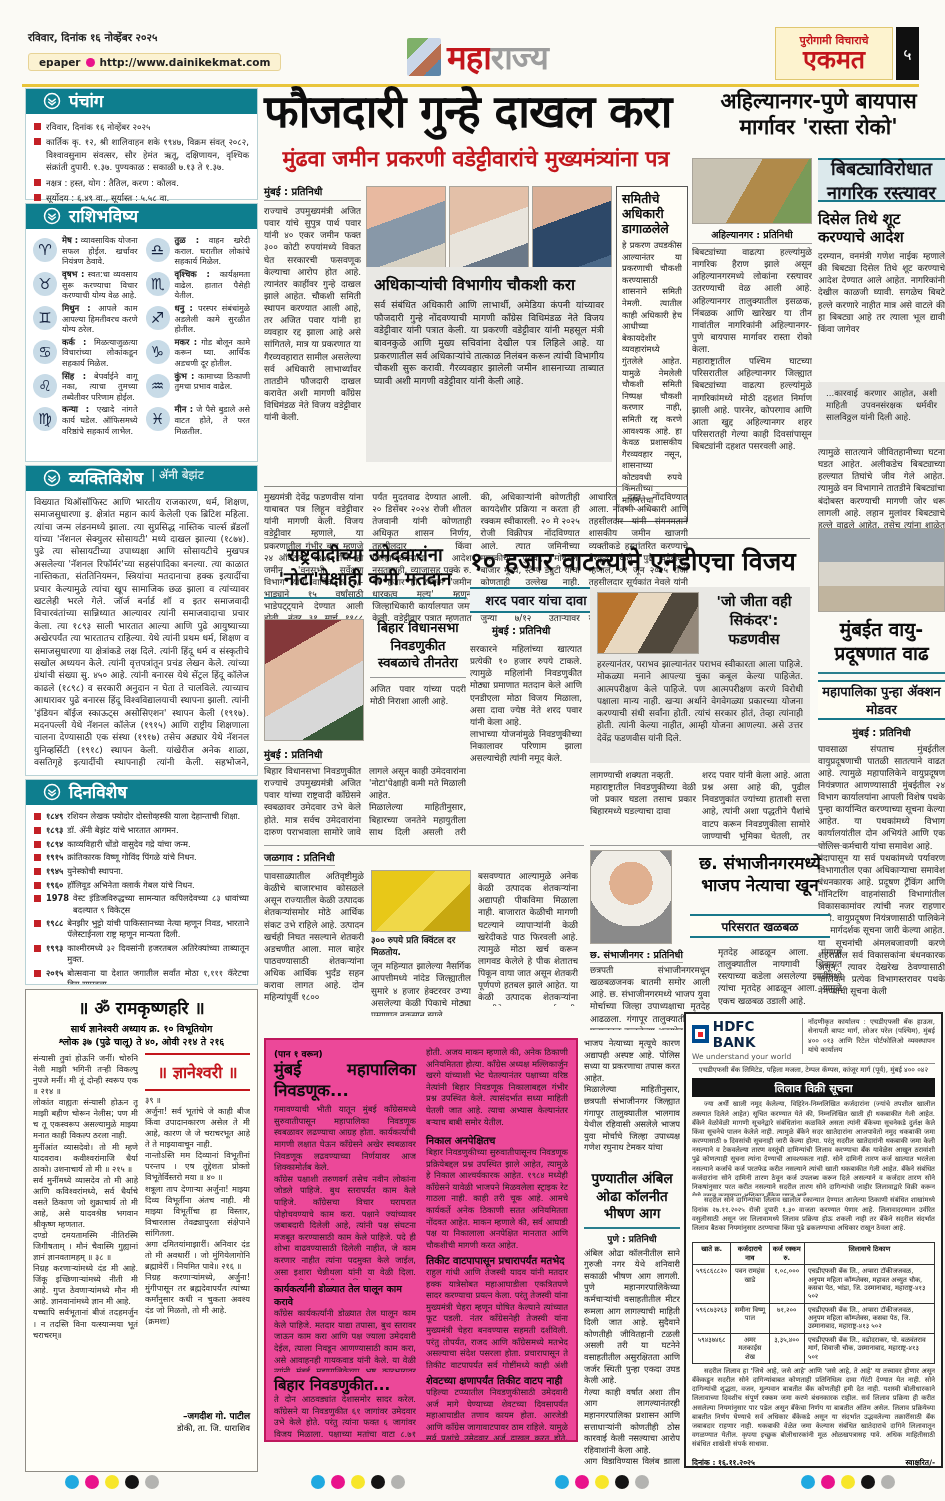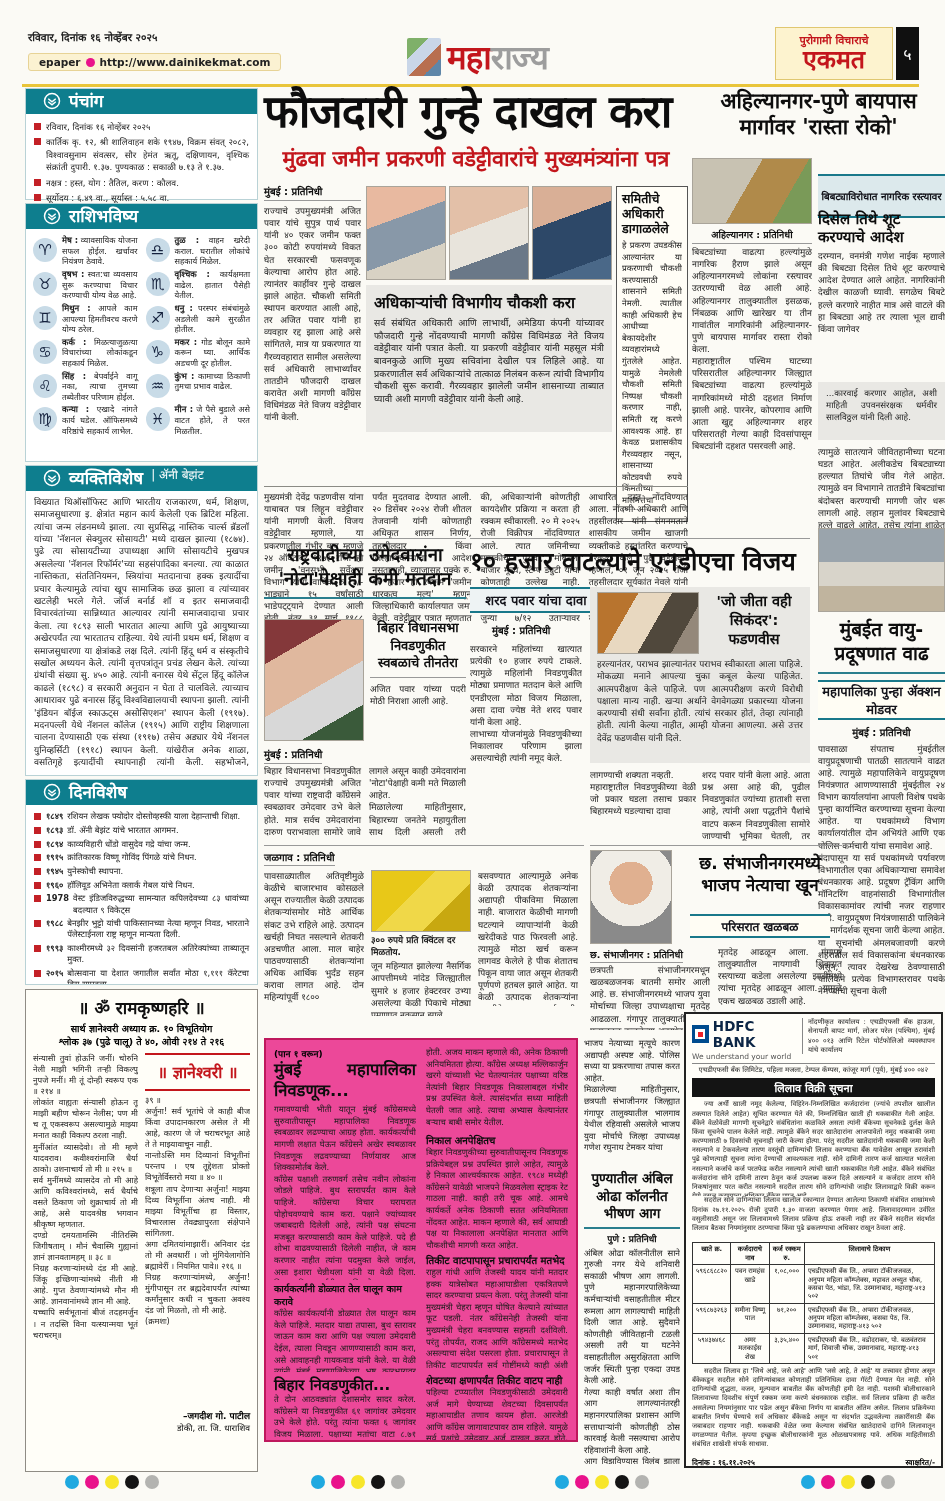--- a/index.html
+++ b/index.html
@@ -277,38 +277,38 @@
       <div class="byline" style="border-bottom:1px solid #999;padding-bottom:2px;margin-bottom:4px;">मुंबई : प्रतिनिधी</div>
       <div class="bd jt" style="height:270px;">राज्याचे उपमुख्यमंत्री अजित पवार यांचे सुपुत्र पार्थ पवार यांनी ४० एकर जमीन फक्त ३०० कोटी रुपयांमध्ये विकत घेत सरकारची फसवणूक केल्याचा आरोप होत आहे. त्यानंतर काहींवर गुन्हे दाखल झाले आहेत. चौकशी समिती स्थापन करण्यात आली आहे, तर अजित पवार यांनी हा व्यवहार रद्द झाला आहे असे सांगितले, मात्र या प्रकरणात या गैरव्यवहारात सामील असलेल्या सर्व अधिकारी लाभार्थ्यांवर तातडीने फौजदारी दाखल करावेत अशी मागणी काँग्रेस विधिमंडळ नेते विजय वडेट्टीवार यांनी केली.</div>
     </div>
 
     <div class="abs" style="left:102px;top:98px;width:246px;height:94px;display:flex;gap:3px;">
       <div class="photo" style="flex:1;background:linear-gradient(160deg,#e8b9a0 0 35%,#8898a8 35% 70%,#d8d2c4 70%);"></div>
       <div class="photo" style="flex:1;background:linear-gradient(160deg,#e3c0a8 0 40%,#e8e4dc 40% 70%,#6a7888 70%);"></div>
       <div class="photo" style="flex:1;background:linear-gradient(160deg,#d9af96 0 35%,#2d4868 35% 80%,#4a6888 80%);"></div>
     </div>
 
-    <div class="abs graybox" style="left:102px;top:197px;width:246px;height:147px;">
+    <div class="abs graybox" style="left:102px;top:179px;width:246px;height:195px;">
       <div class="hl" style="font-size:15.5px;margin-bottom:4px;">अधिकाऱ्यांची विभागीय चौकशी करा</div>
       <div class="bd jt" style="font-size:9.2px;height:160px;">सर्व संबंधित अधिकारी आणि लाभार्थी, अमेडिया कंपनी यांच्यावर फौजदारी गुन्हे नोंदवण्याची मागणी काँग्रेस विधिमंडळ नेते विजय वडेट्टीवार यांनी पत्रात केली. या प्रकरणी वडेट्टीवार यांनी महसूल मंत्री बावनकुळे आणि मुख्य सचिवांना देखील पत्र लिहिले आहे. या प्रकरणातील सर्व अधिकाऱ्यांचे तात्काळ निलंबन करून त्यांची विभागीय चौकशी सुरू करावी. गैरव्यवहार झालेली जमीन शासनाच्या ताब्यात घ्यावी अशी मागणी वडेट्टीवार यांनी केली आहे.</div>
     </div>
 
     <div class="abs" style="left:352px;top:98px;width:72px;height:336px;border:1px solid #555;box-sizing:border-box;padding:4px 5px;background:#fffdf6;">
       <div class="hl" style="font-size:12.5px;line-height:1.2;margin-bottom:4px;">समितीचे अधिकारी डागाळलेले</div>
       <div class="bd jt" style="font-size:8.4px;height:270px;">हे प्रकरण उघडकीस आल्यानंतर या प्रकरणाची चौकशी करण्यासाठी शासनाने समिती नेमली. त्यातील काही अधिकारी हेच आधीच्या बेकायदेशीर व्यवहारांमध्ये गुंतलेले आहेत. यामुळे नेमलेली चौकशी समिती निष्पक्ष चौकशी करणार नाही, समिती रद्द करणे आवश्यक आहे. हा केवळ प्रशासकीय गैरव्यवहार नसून, शासनाच्या कोट्यवधी रुपये किंमतीच्या मालमत्तेचा नियोजनबद्ध अपहार आहे.</div>
     </div>
 
     <div class="abs cols4 bd jt thinrule" style="left:0;top:398px;width:424px;height:134px;padding-top:4px;">मुख्यमंत्री देवेंद्र फडणवीस यांना याबाबत पत्र लिहून वडेट्टीवार यांनी मागणी केली. विजय वडेट्टीवार म्हणाले, या प्रकरणातील गंभीर बाब म्हणजे २४ ऑक्टोबर १९७३ रोजी ही जमीन 'वनसभी सर्वेक्षण विभाग' यांना वार्षिक रु. १/- भाड्याने १५ वर्षांसाठी भाडेपट्ट्याने देण्यात आली होती. नंतर ३१ मार्च १९८८ पर्यंत मुदतवाढ देण्यात आली. २० डिसेंबर २०२४ रोजी शीतल तेजवानी यांनी कोणताही अधिकृत शासन निर्णय, तहसीलदार किंवा जिल्हाधिकाऱ्यांचा आदेश नसतानाही, व्याजासह पक्के रु. ११ हजार ही रक्कम 'जमीन धारकत्व मूल्य' म्हणून जिल्हाधिकारी कार्यालयात जमा केली. वडेट्टीवार पत्रात म्हणतात की, अधिकाऱ्यांनी कोणतीही कायदेशीर प्रक्रिया न करता ही रक्कम स्वीकारली. २० मे २०२५ रोजी विक्रीपत्र नोंदविण्यात आले. त्यात जमिनीच्या मालकीचा पुरावा, मोबदला बाजार मूल्य, स्टॅम्प ड्युटी याचा कोणताही उल्लेख नाही. सिटीसर्वे मिळकत पत्रिका उपलब्ध असतानाही, केवळ जुन्या ७/१२ उताऱ्यावर आधारित दस्त नोंदविण्यात आला. नोंदणी अधिकारी आणि तहसीलदार यांनी संगनमताने शासकीय जमीन खाजगी व्यक्तीकडे हस्तांतरित करण्याचे गैरकृत्य केले. पुढे वडेट्टीवार म्हणाले, ०१ जून २०२५ रोजी तहसीलदार सूर्यकांत नेवले यांनी कोणताही तपास न करता अमेडिया कंपनीच्या मागणीनुसार बीएसआयला जागा रिकामी करण्याचे आदेश दिले. याच अधिकाऱ्यावर याआधी बांगोडी येथील प्रकरणात गुन्हा दाखल आहे. वनजमिनी हस्तांतरित करण्यासंबंधीच्या २०२१ च्या शासन आदेशाचे उल्लंघन करून, शासनाची पूर्वपरवानगी नसतानाही बेकायदेशीरपणे जमीनधारकत्व मूल्य स्वीकारले गेले.</div>
   </div>
 
   <div class="abs" style="left:692px;top:88px;width:253px;height:444px;">
     <div class="hl" style="font-size:21px;text-align:center;line-height:1.25;">अहिल्यानगर-पुणे बायपास मार्गावर 'रास्ता रोको'</div>
     <div class="abs photo" style="left:0;top:70px;width:120px;height:66px;background:linear-gradient(120deg,#c8c2b2 0 45%,#b08a4a 45% 75%,#7a9a58 75%);"></div>
     <div class="abs byline" style="left:0;top:140px;width:120px;text-align:center;font-size:9.5px;border-bottom:1px solid #999;padding-bottom:2px;">अहिल्यानगर : प्रतिनिधी</div>
-    <div class="abs kicker" style="left:126px;top:86px;width:127px;height:44px;font-size:10px;">बिबट्याविरोधात नागरिक रस्त्यावर</div>
+    <div class="abs kicker" style="left:126px;top:70px;width:127px;height:44px;font-size:18px;">बिबट्याविरोधात नागरिक रस्त्यावर</div>
     <div class="abs hl" style="left:126px;top:122px;width:127px;font-size:15px;line-height:1.2;">दिसेल तिथे शूट करण्याचे आदेश</div>
     <div class="abs bd jt" style="left:0;top:158px;width:120px;height:286px;">बिबट्यांच्या वाढत्या हल्ल्यांमुळे नागरिक हैराण झाले असून अहिल्यानगरमध्ये लोकांना रस्त्यावर उतरण्याची वेळ आली आहे. अहिल्यानगर तालुक्यातील इसळक, निंबळक आणि खारेखर या तीन गावांतील नागरिकांनी अहिल्यानगर-पुणे बायपास मार्गावर रास्ता रोको केला.
 महाराष्ट्रातील पश्चिम घाटच्या परिसरातील अहिल्यानगर जिल्ह्यात बिबट्यांच्या वाढत्या हल्ल्यांमुळे नागरिकांमध्ये मोठी दहशत निर्माण झाली आहे. पारनेर, कोपरगाव आणि आता खुद्द अहिल्यानगर शहर परिसरातही गेल्या काही दिवसांपासून बिबट्यांनी दहशत पसरवली आहे.</div>
     <div class="abs bd jt" style="left:126px;top:162px;width:127px;height:128px;">दरम्यान, वनमंत्री गणेश नाईक म्हणाले की बिबट्या दिसेल तिथे शूट करण्याचे आदेश देण्यात आले आहेत. नागरिकांनी देखील काळजी घ्यावी. सगळेच बिबटे हल्ले करणारे नाहीत मात्र असे वाटले की हा बिबट्या आहे तर त्याला भूल द्यावी किंवा जागेवर</div>
     <div class="abs graybox bd jt" style="left:126px;top:294px;width:127px;height:58px;font-size:8.6px;">...कारवाई करणार आहोत, अशी माहिती उपवनसंरक्षक धर्मवीर सालविठ्ठल यांनी दिली आहे.</div>
     <div class="abs bd jt" style="left:126px;top:358px;width:127px;height:86px;">त्यामुळे सातत्याने जीवितहानीच्या घटना घडत आहेत. अलीकडेच बिबट्याच्या हल्ल्यात तिघांचे जीव गेले आहेत. त्यामुळे वन विभागाने तातडीने बिबट्यांचा बंदोबस्त करण्याची मागणी जोर धरू लागली आहे. लहान मुलांवर बिबट्याचे हल्ले वाढले आहेत, तसेच त्यांना शाळेत पाठवणे किंवा घराबाहेर पडणे अवघड झाले आहे असे नागरिकांचे मत आहे.</div>
   </div>
 
   <div class="abs" style="left:264px;top:538px;width:202px;height:304px;border-top:1px solid #999;">
     <div class="hl rule-b" style="font-size:18.5px;text-align:center;line-height:1.3;padding:4px 0 6px;">राष्ट्रवादीच्या उमेदवारांना 'नोटा'पेक्षाही कमी मतदान</div>

